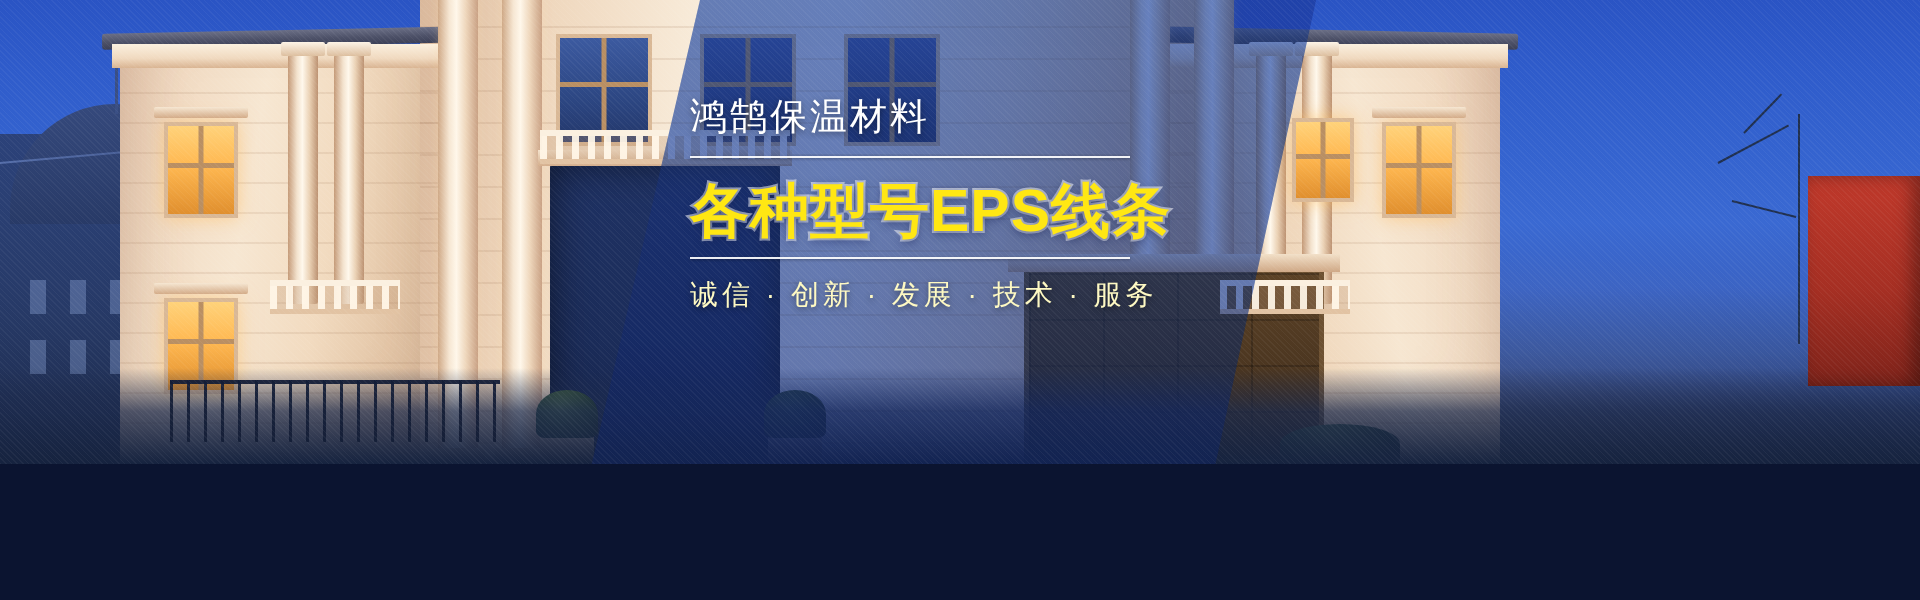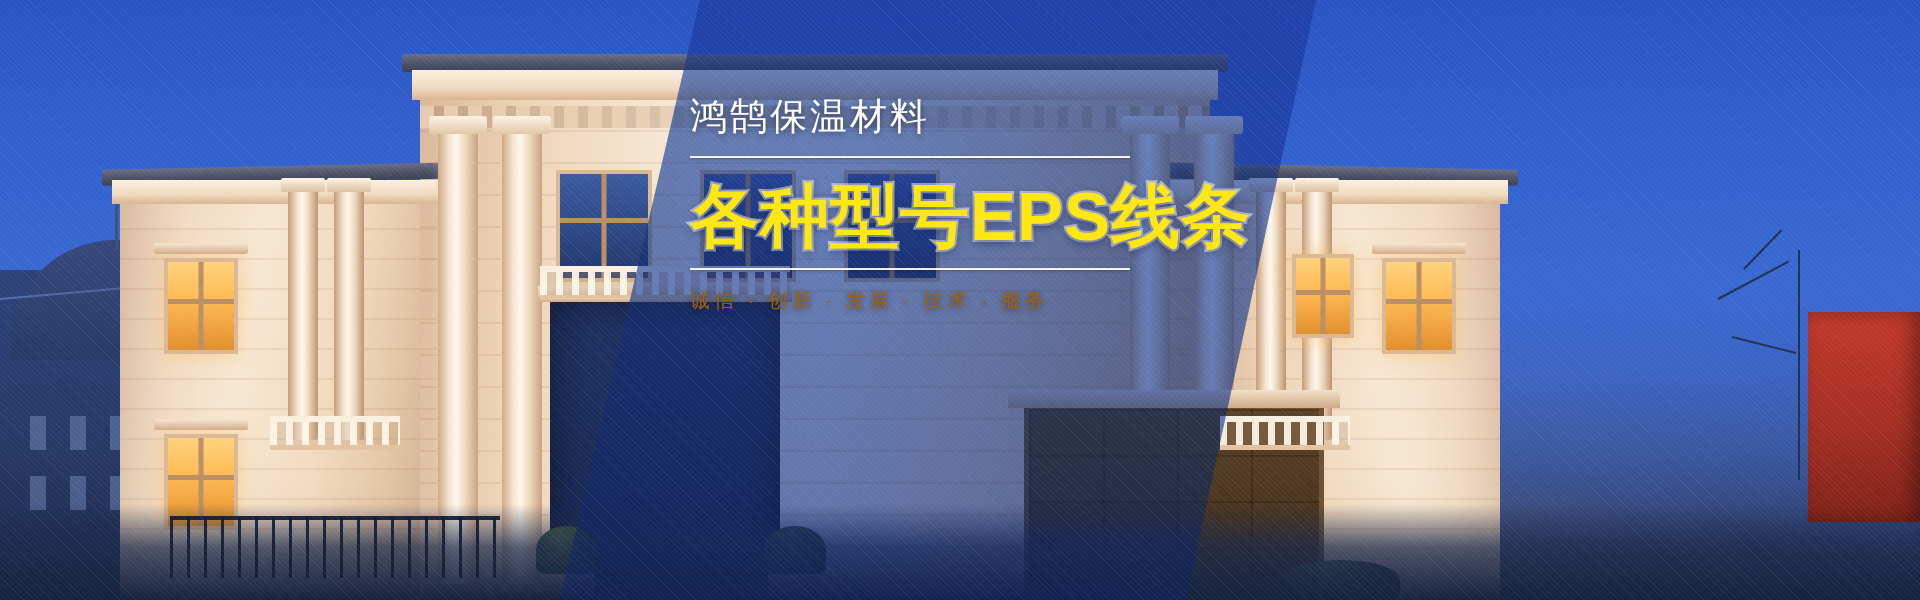--- a/index.html
+++ b/index.html
@@ -5,21 +5,21 @@
   * { margin:0; padding:0; box-sizing:border-box; }
   html, body {
     width:1920px; height:600px;
     overflow:hidden;
     background:#0b1430;
     font-family:"Liberation Sans","DejaVu Sans",sans-serif;
   }
 
   #banner {
     position:relative;
-    width:1920px; height:600px;
+    width:1920px; height:464px;
     overflow:hidden;
   }
 
   
   .photo { position:absolute; inset:0; overflow:hidden; }
 
   
   .sky {
     position:absolute; inset:0;
     background:
@@ -279,31 +279,31 @@
     height:2px; background:#ffffff; opacity:.92;
     margin:17px 0 0 0; width:440px;
     box-shadow:0 1px 3px rgba(0,0,0,.35);
   }
   .rule.bottom { margin:14px 0 0 0; }
 
   .headline {
     margin-top:22px;
   }
   .headline .hl {
-    font-size:69px; line-height:1.08; font-weight:700;
+    font-size:59px; line-height:1.08; font-weight:700;
     color:#ffe713; letter-spacing:1px; white-space:nowrap;
     -webkit-text-stroke:4px rgba(255,255,255,.55);
     paint-order:stroke fill;
     text-shadow:0 3px 10px rgba(20,30,80,.55);
   }
   .headline .hl + .hl { margin-top:6px; }
 
   .tagline {
     margin-top:17px;
-    font-size:20px; color:#a16207; letter-spacing:4px;
+    font-size:28px; color:#fef9c3; letter-spacing:4px;
     white-space:nowrap;
     text-shadow:0 2px 6px rgba(0,0,0,.45);
   }
 </style>
 </head>
 <body>
 
 <div id="banner">
 
   <div class="photo">

